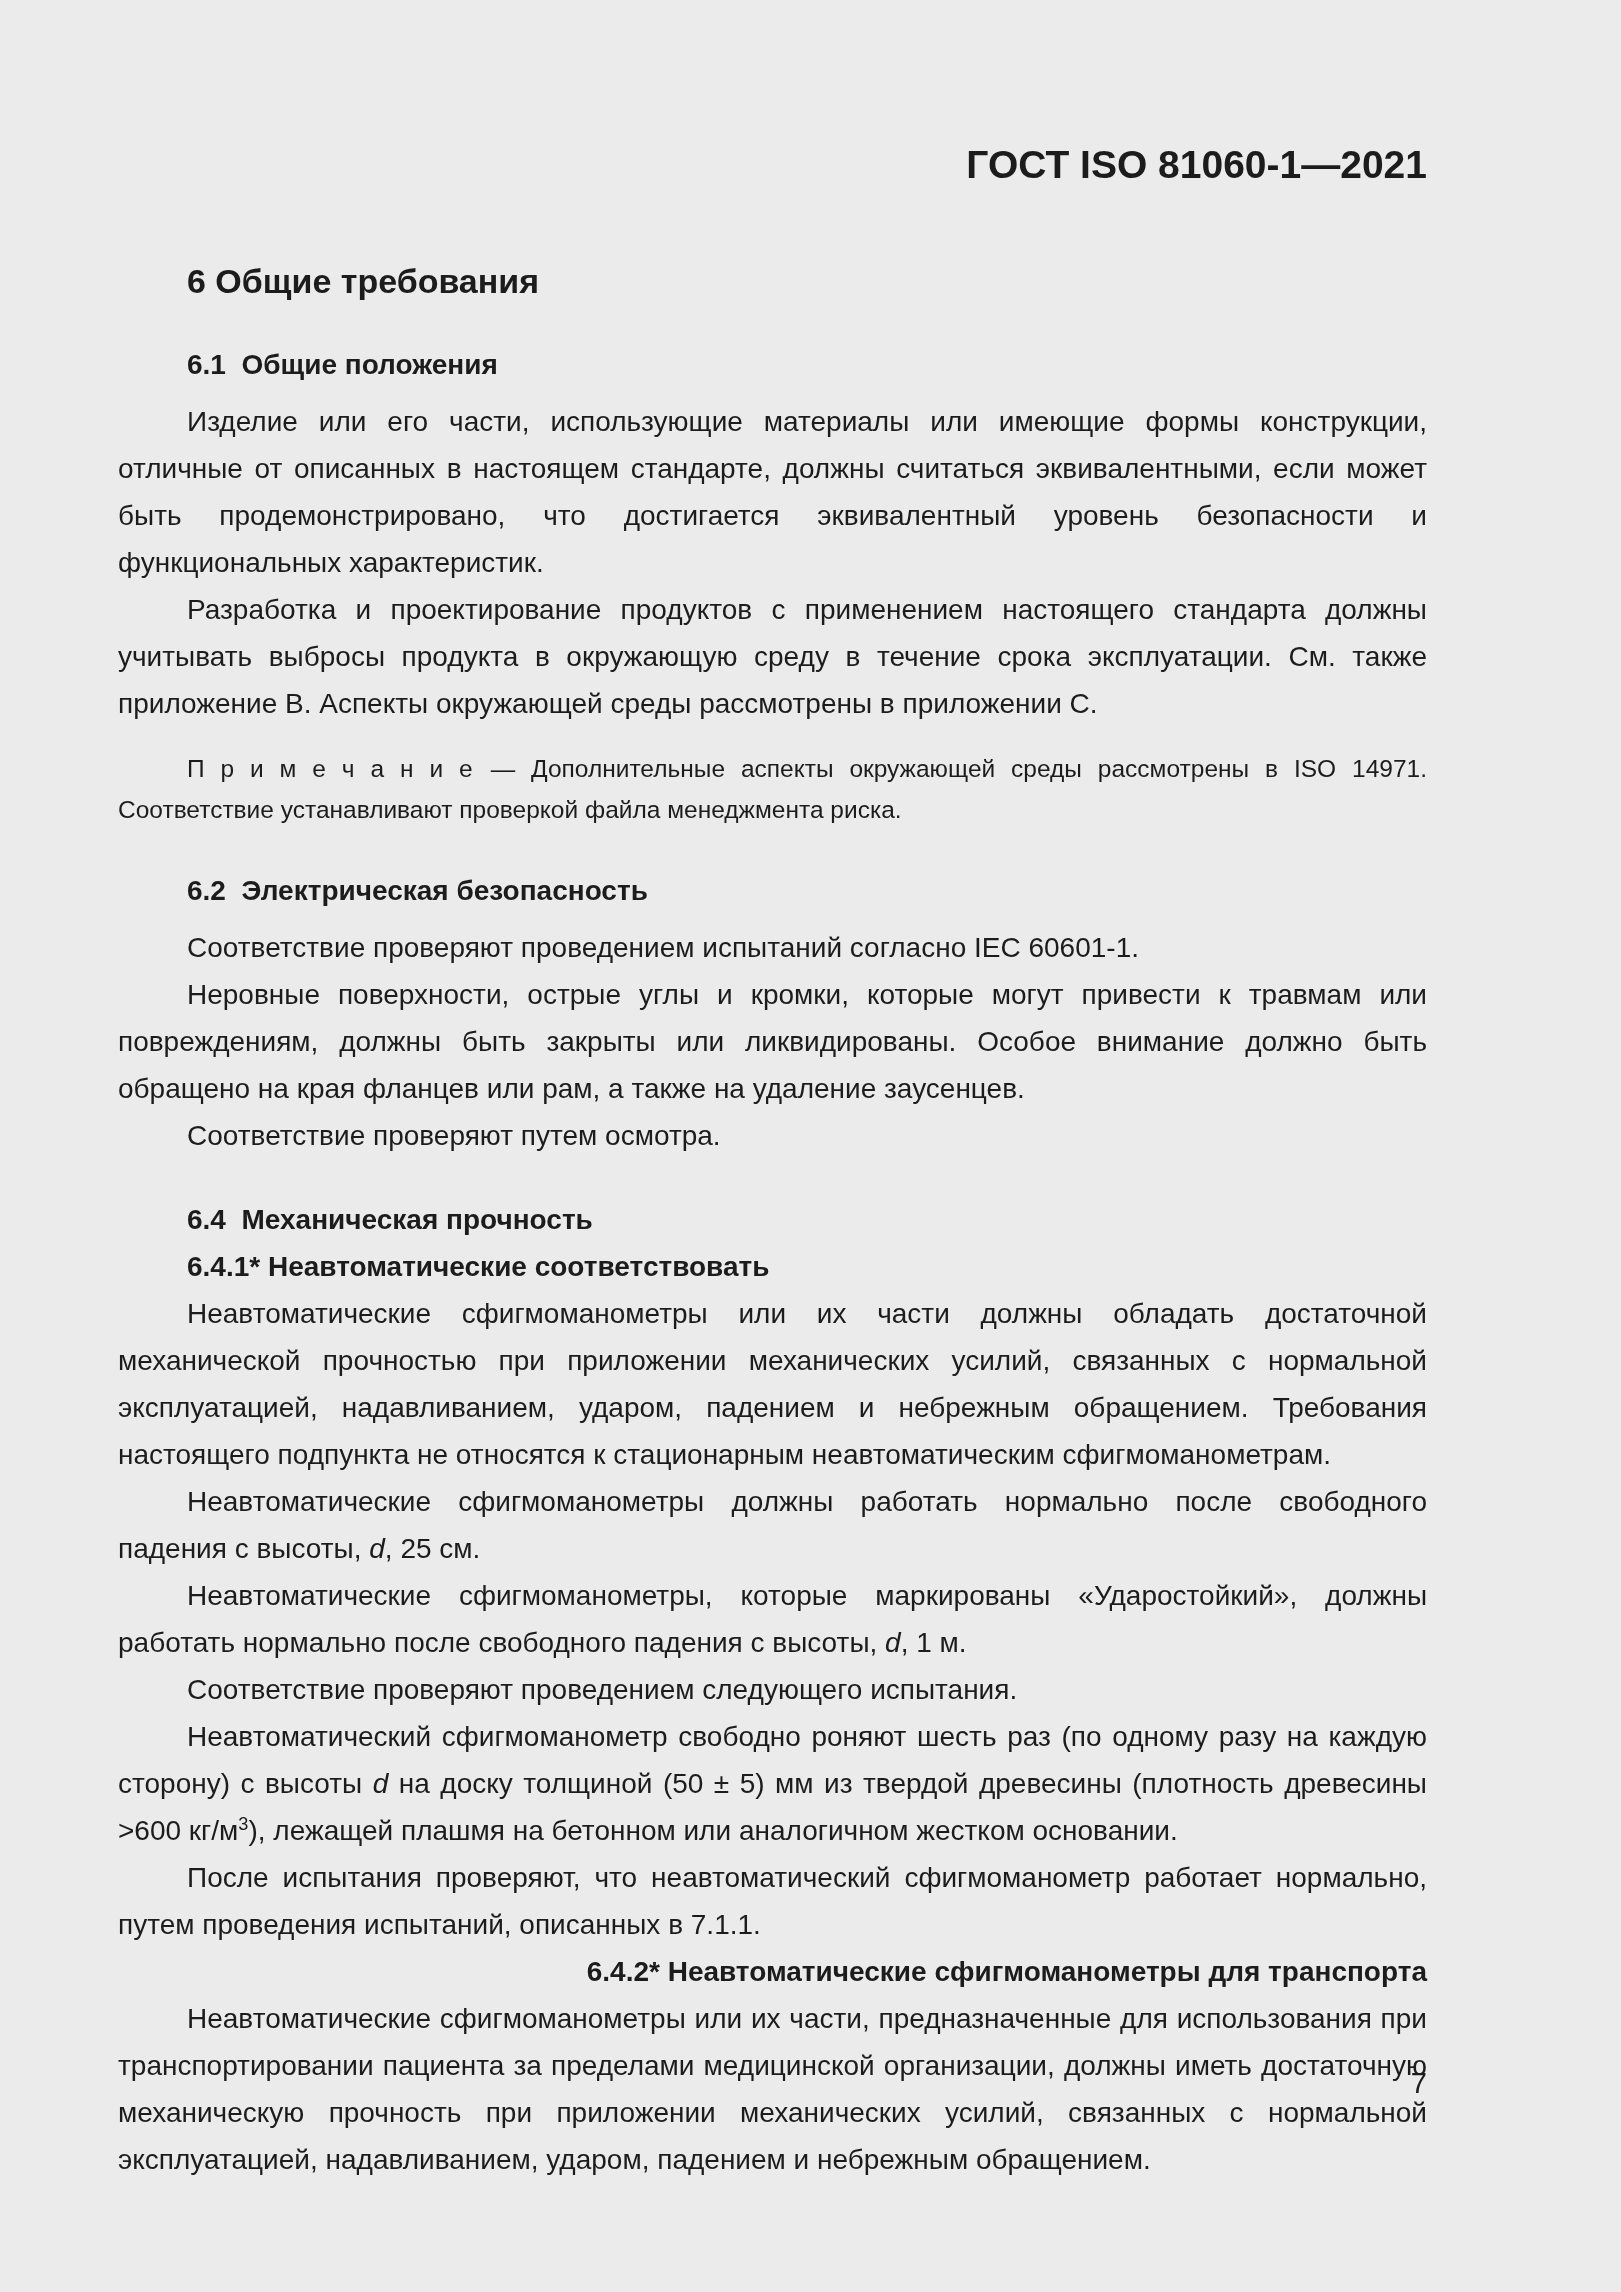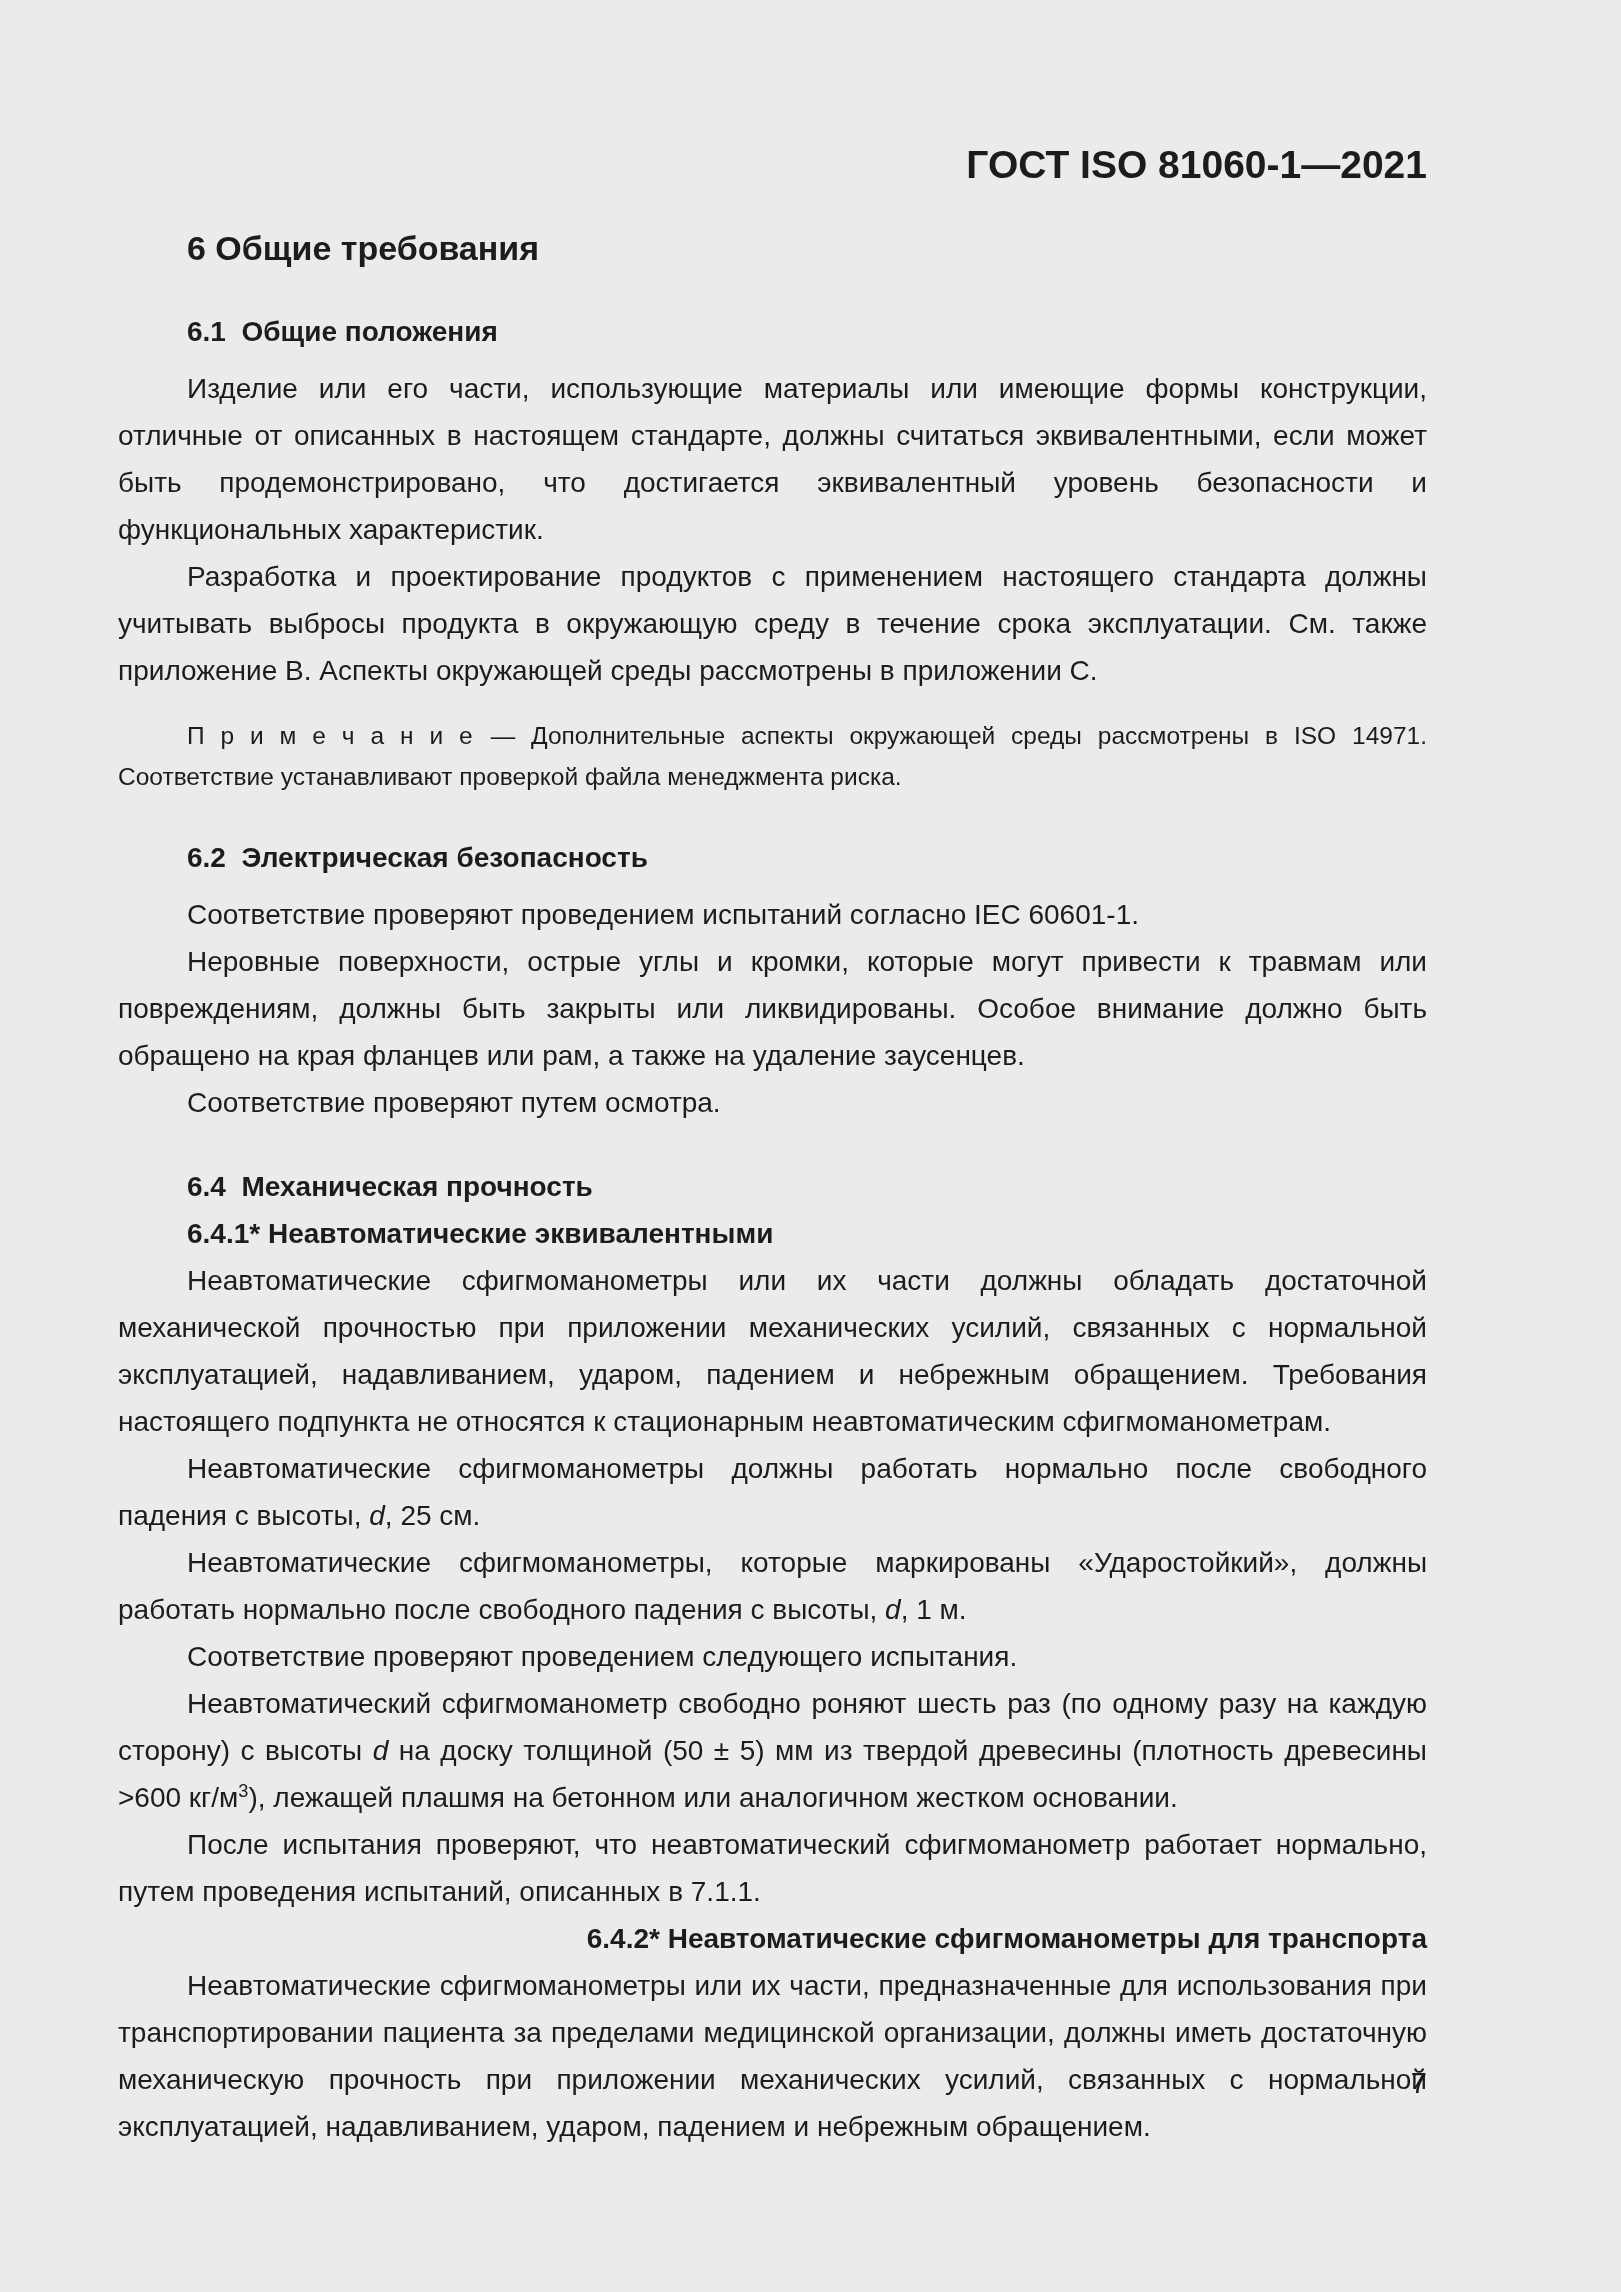--- a/index.html
+++ b/index.html
@@ -11,21 +11,21 @@
     position:relative;
     overflow:hidden;
   }
   .page { box-sizing:border-box; width:1621px; padding:147px 194px 0 118px; }
   .running-header {
     text-align:right; font-weight:bold; font-size:39px; line-height:35px;
     white-space:pre-wrap;
   }
   .h1 {
     font-size:34px; line-height:45px; font-weight:bold;
-    margin:44px 0 0 0; text-indent:69px; white-space:pre-wrap;
+    margin:77px 0 0 0; text-indent:69px; white-space:pre-wrap;
   }
   .sec-h {
     font-size:28px; line-height:39px; font-weight:bold;
     margin:41px 0 13.7px 0; text-indent:69px; white-space:pre-wrap;
   }
   .sec-h.tight { margin-bottom:0; }
   .sub-h {
     font-size:28px; line-height:47px; font-weight:bold;
     margin:3.9px 0 0 0; text-indent:69px; white-space:pre-wrap;
   }
@@ -61,21 +61,21 @@
   <p class="note"><span class="note-label">П р и м е ч а н и е</span><span>—  Дополнительные аспекты окружающей среды рассмотрены в ISO 14971. Соответствие устанавливают проверкой файла менеджмента риска.</span></p>
 
   <div class="sec-h">6.2  Электрическая безопасность</div>
   <p class="body">Соответствие проверяют проведением испытаний согласно IEC 60601-1.</p>
 
   <p class="body">Неровные поверхности, острые углы и кромки, которые могут привести к травмам или повреждениям, должны быть закрыты или ликвидированы. Особое внимание должно быть обращено на края фланцев или рам, а также на удаление заусенцев.</p>
   <p class="body">Соответствие проверяют путем осмотра.</p>
 
   <div class="sec-h tight">6.4  Механическая прочность</div>
 
-  <div class="sub-h">6.4.1* Неавтоматические эквивалентными</div>
+  <div class="sub-h">6.4.1* Неавтоматические соответствовать</div>
   <p class="body">Неавтоматические сфигмоманометры или их части должны обладать достаточной механической прочностью при приложении механических усилий, связанных с нормальной эксплуатацией, надавливанием, ударом, падением и небрежным обращением. Требования настоящего подпункта не относятся к стационарным неавтоматическим сфигмоманометрам.</p>
   <p class="body"><span>Неавтоматические сфигмоманометры должны работать нормально после свободного падения с высоты, </span><span class="var">d</span><span>, 25 см.</span></p>
   <p class="body"><span>Неавтоматические сфигмоманометры, которые маркированы «Ударостойкий», должны работать нормально после свободного падения с высоты, </span><span class="var">d</span><span>, 1 м.</span></p>
   <p class="body">Соответствие проверяют проведением следующего испытания.</p>
   <p class="body"><span>Неавтоматический сфигмоманометр свободно роняют шесть раз (по одному разу на каждую сторону) с высоты </span><span class="var">d</span><span> на доску толщиной (50 ± 5) мм из твердой древесины (плотность древесины &gt;600 кг/м</span><sup>3</sup><span>), лежащей плашмя на бетонном или аналогичном жестком основании.</span></p>
   <p class="body">После испытания проверяют, что неавтоматический сфигмоманометр работает нормально, путем проведения испытаний, описанных в 7.1.1.</p>
 
   <div class="sub-h flush">6.4.2* Неавтоматические сфигмоманометры для транспорта</div>
   <p class="body">Неавтоматические сфигмоманометры или их части, предназначенные для использования при транспортировании пациента за пределами медицинской организации, должны иметь достаточную механическую прочность при приложении механических усилий, связанных с нормальной эксплуатацией, надавливанием, ударом, падением и небрежным обращением.</p>
 

